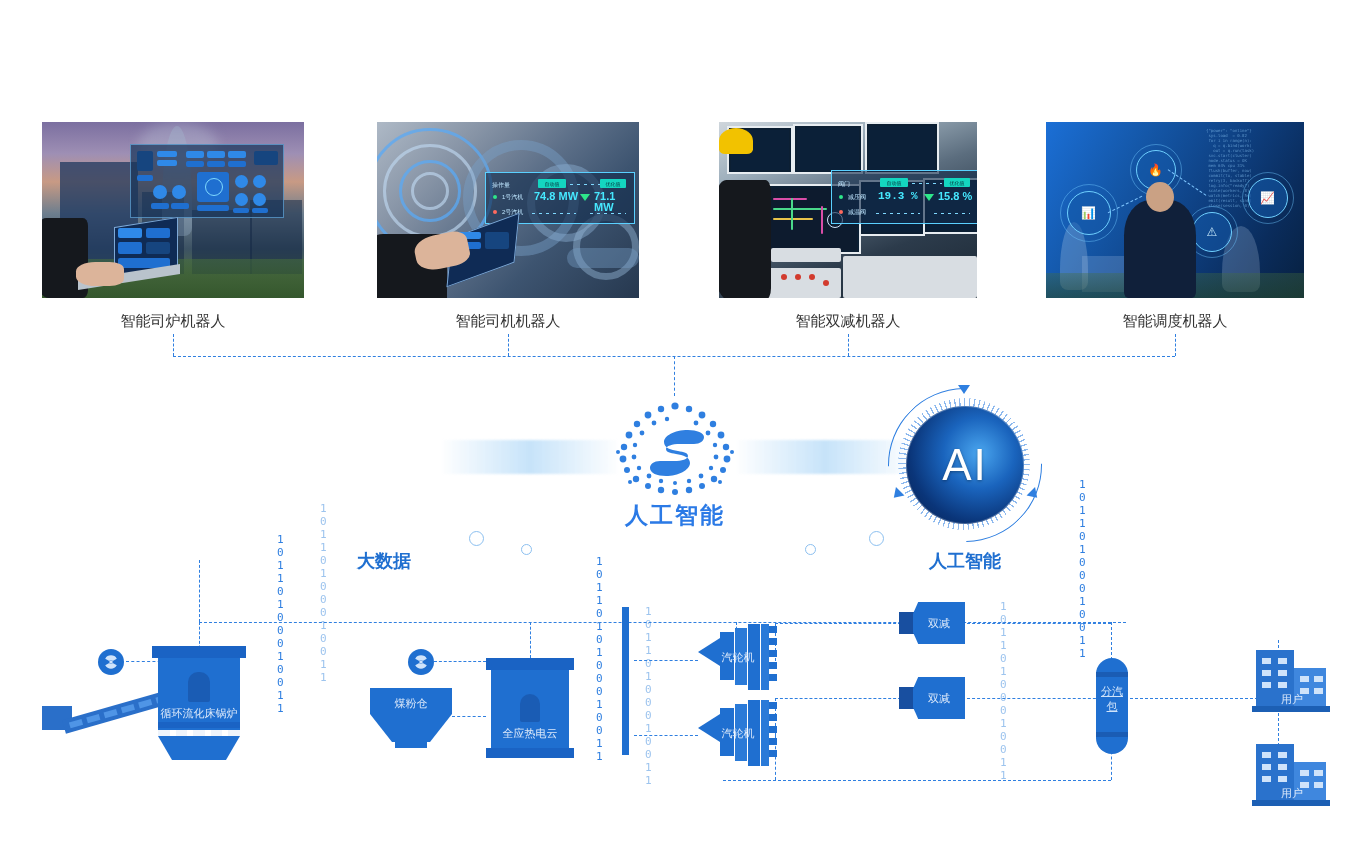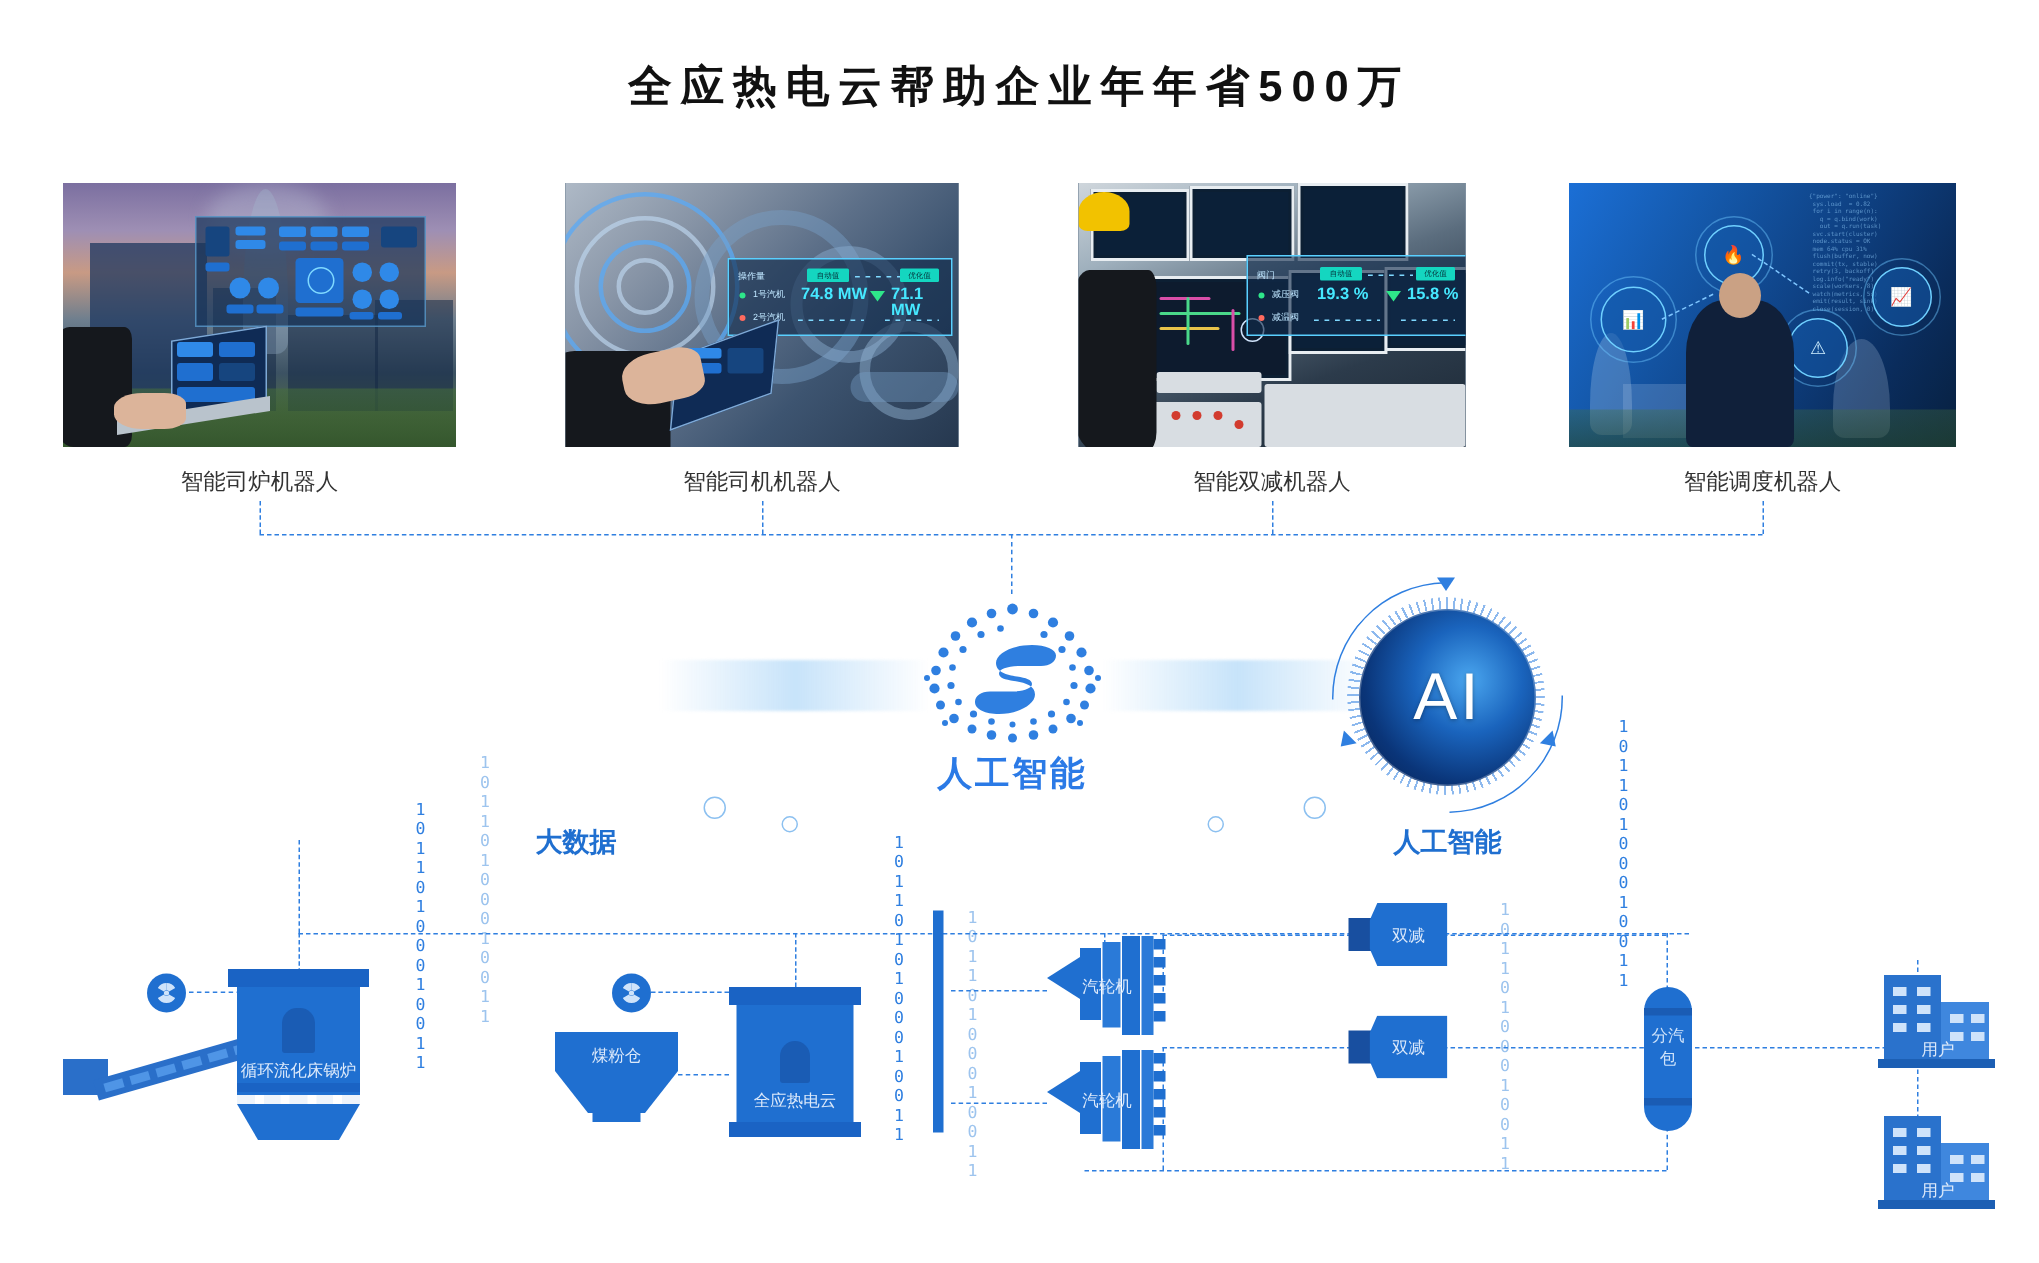--- a/index.html
+++ b/index.html
@@ -143,21 +143,20 @@
   .bldg-base{position:absolute;background:#1c5fb4;}
   .win{position:absolute;background:#cfe3fa;width:9px;height:6px;}
   .header-bar{position:absolute;background:#1f6fd0;}
   .smallcirc{position:absolute;border-radius:50%;border:1.5px solid #8cc0f0;}
 </style>
 </head>
 <body>
 
 <div class="stage">
 
-  <div id="page-title">全应热电云帮助企业年年省500万</div>
 
   <div class="thumb" style="left:42px;top:122px;width:262px;height:176px;">
     <div class="thumb-inner ph1">
       <div class="bld lit" style="left:18px;top:40px;width:78px;height:112px;"></div>
       <div class="bld" style="left:100px;top:70px;width:42px;height:82px;"></div>
       <div class="bld" style="left:150px;top:88px;width:60px;height:64px;"></div>
       <div class="bld" style="left:208px;top:78px;width:52px;height:74px;"></div>
       <div class="cool" style="left:120px;top:4px;width:30px;height:110px;"></div>
       <div class="smoke" style="left:96px;top:0px;width:80px;height:46px;"></div>
       <div class="grass"></div>
@@ -280,21 +279,21 @@
       <div class="sleeve" style="left:-4px;top:58px;width:56px;height:120px;"></div>
       <div class="helmet" style="left:0px;top:6px;width:34px;height:26px;"></div>
 
       <div class="hud" style="left:112px;top:48px;width:146px;height:52px;">
         <div class="hudtxt" style="left:6px;top:10px;">阀门</div>
         <div class="badge" style="left:48px;top:7px;width:28px;height:9px;">自动值</div>
         <div class="sepdots" style="left:80px;top:12px;width:30px;"></div>
         <div class="badge" style="left:112px;top:7px;width:26px;height:9px;">优化值</div>
         <div class="dotg" style="left:7px;top:24px;"></div>
         <div class="hudtxt" style="left:16px;top:23px;">减压阀</div>
-        <div class="hudval" style="left:46px;top:20px;">19.3 %</div>
+        <div class="hudval" style="left:46px;top:20px;font-family:Liberation Mono, monospace;">19.3 %</div>
         <div class="tri" style="left:92px;top:23px;border-left:5px solid transparent;border-right:5px solid transparent;
                     border-top:7px solid #2ee68a;"></div>
         <div class="hudval" style="left:106px;top:20px;">15.8 %</div>
         <div class="dotr" style="left:7px;top:39px;"></div>
         <div class="hudtxt" style="left:16px;top:38px;">减温阀</div>
         <div class="sepdots" style="left:44px;top:42px;width:44px;"></div>
         <div class="sepdots" style="left:102px;top:42px;width:36px;"></div>
       </div>
     </div>
   </div>
@@ -664,21 +663,21 @@
   <div style="position:absolute;left:899px;top:677px;width:66px;height:42px;">
     <div class="shuang-in" style="left:0;top:10px;width:16px;height:22px;"></div>
     <div class="shuang" style="left:14px;top:0;width:52px;height:42px;
          clip-path:polygon(10% 0,100% 0,100% 100%,10% 100%,0 72%,0 28%);"></div>
     <div class="eq-label" style="left:14px;top:14px;width:52px;">双减</div>
   </div>
 
   <div class="drum" style="left:1096px;top:658px;width:32px;height:96px;">
     <div class="drum-band" style="top:14px;"></div>
     <div class="drum-band" style="top:74px;"></div>
-    <div class="drum-txt" style="top:26px;">分汽包</div>
+    <div class="drum-txt" style="top:26px;text-decoration:underline;">分汽包</div>
   </div>
 
   <div class="bldg" style="left:1252px;top:650px;width:78px;height:62px;">
     <div class="bldg-a" style="left:4px;top:0;width:38px;height:56px;"></div>
     <div class="bldg-b" style="left:42px;top:18px;width:32px;height:38px;"></div>
     <div class="bldg-base" style="left:0;top:56px;width:78px;height:6px;"></div>
     <div class="win" style="left:10px;top:8px;"></div>
       <div class="win" style="left:26px;top:8px;"></div>
     <div class="win" style="left:10px;top:20px;"></div>
       <div class="win" style="left:26px;top:20px;"></div>

